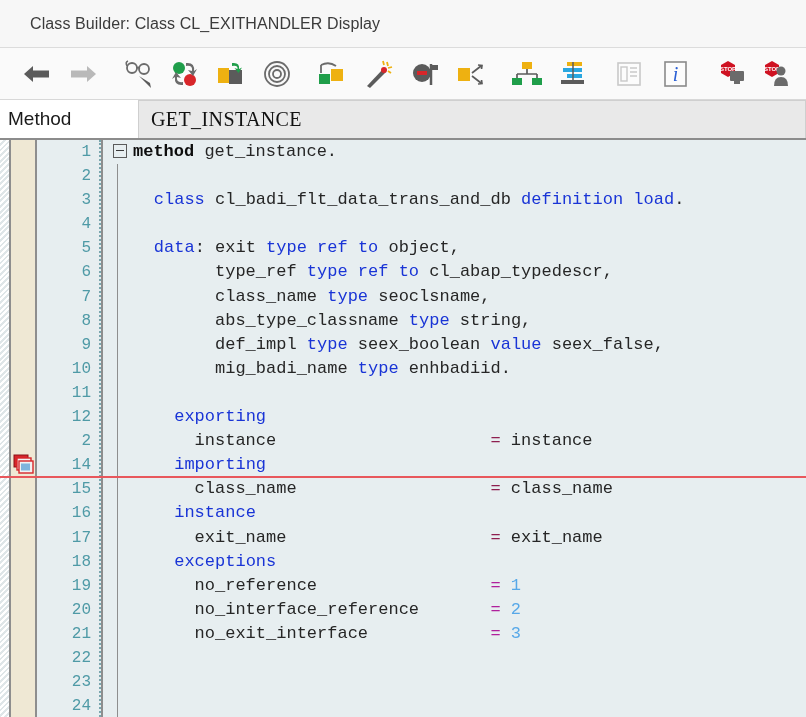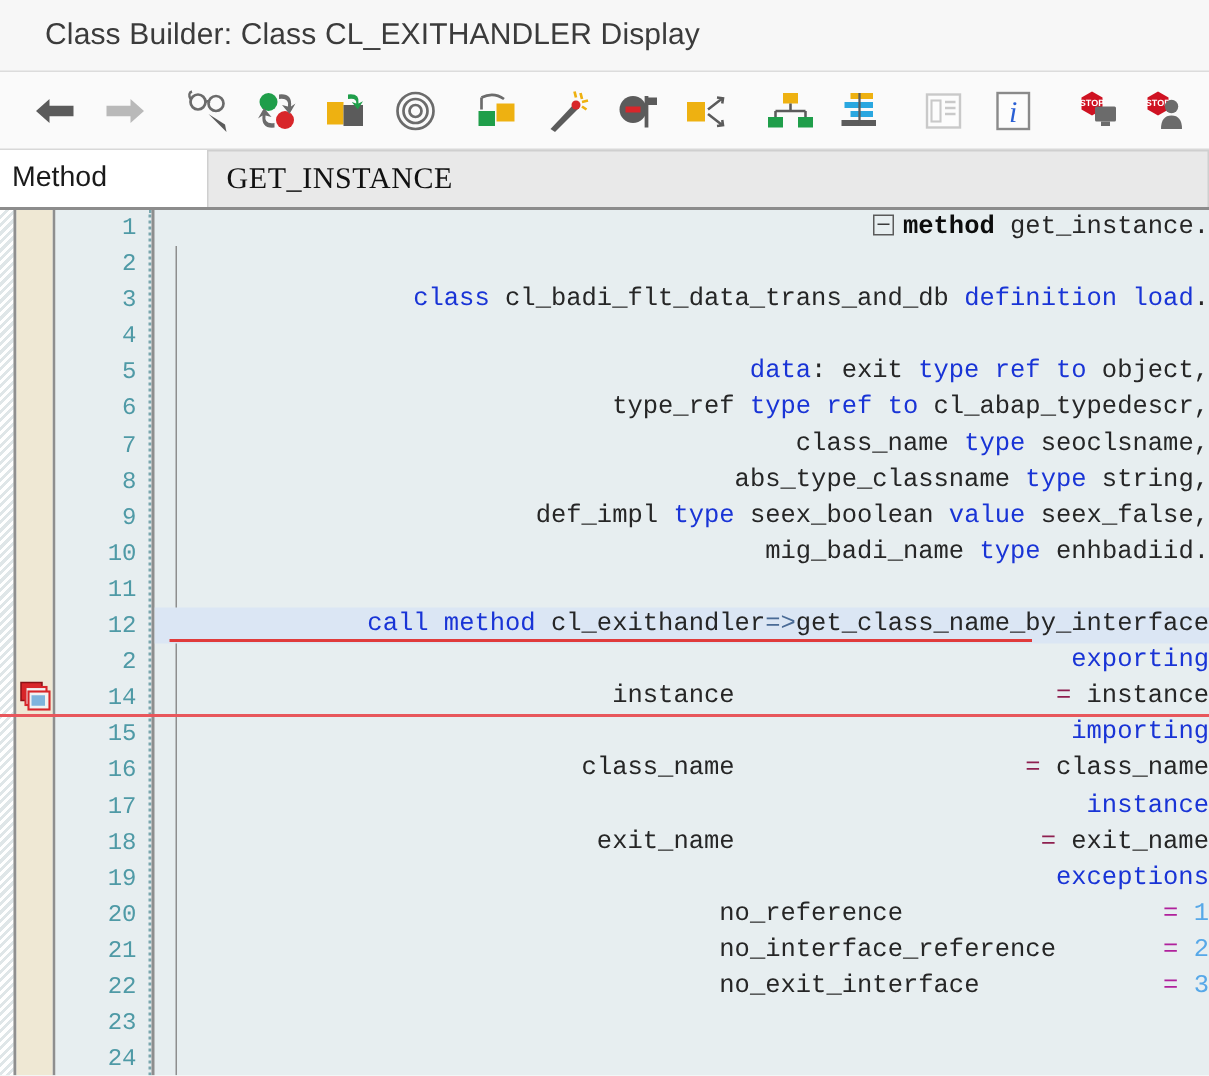--- a/index.html
+++ b/index.html
@@ -19,21 +19,21 @@
   .titlebar {
     height: 48px;
     background: #f7f7f7;
     border-bottom: 1px solid #dcdcdc;
     display: flex;
     align-items: center;
     padding-left: 30px;
     box-sizing: border-box;
   }
   .titlebar-text {
-    font-size: 20px;
+    font-size: 16px;
     color: #3b3b3b;
     font-weight: 400;
     letter-spacing: 0.1px;
     white-space: nowrap;
   }
 
   
   .toolbar {
     height: 52px;
     background: #fafafa;
@@ -148,21 +148,20 @@
   .lines {
     position: absolute;
     top: 0; left: 0; right: 0;
   }
   .ln {
     height: 24.1px;
     line-height: 24.1px;
     font-family: "Liberation Mono", monospace;
     font-size: 17px;
     white-space: pre;
-    text-align: right;
   }
   .linenum-col .ln {
     text-align: right;
     padding-right: 8px;
     color: #4f9aa6;
     font-size: 16px;
     box-sizing: border-box;
   }
   .code-col .ln {
     padding-left: 10px;
@@ -453,21 +452,20 @@
         <div class="ln"></div>
         <div class="ln"><span class="id">    </span><span class="kw">class</span><span class="id"> cl_badi_flt_data_trans_and_db </span><span class="kw">definition</span><span class="id"> </span><span class="kw">load</span><span class="id">.</span></div>
         <div class="ln"></div>
         <div class="ln"><span class="id">    </span><span class="kw">data</span><span class="id">: exit </span><span class="kw">type</span><span class="id"> </span><span class="kw">ref</span><span class="id"> </span><span class="kw">to</span><span class="id"> object,</span></div>
         <div class="ln"><span class="id">          type_ref </span><span class="kw">type</span><span class="id"> </span><span class="kw">ref</span><span class="id"> </span><span class="kw">to</span><span class="id"> cl_abap_typedescr,</span></div>
         <div class="ln"><span class="id">          class_name </span><span class="kw">type</span><span class="id"> seoclsname,</span></div>
         <div class="ln"><span class="id">          abs_type_classname </span><span class="kw">type</span><span class="id"> string,</span></div>
         <div class="ln"><span class="id">          def_impl </span><span class="kw">type</span><span class="id"> seex_boolean </span><span class="kw">value</span><span class="id"> seex_false,</span></div>
         <div class="ln"><span class="id">          mig_badi_name </span><span class="kw">type</span><span class="id"> enhbadiid.</span></div>
         <div class="ln"></div>
-        <div class="ln hl"><span class="id">    </span><span class="kw">call method</span><span class="id"> cl_exithandler</span><span class="arrow">=&gt;</span><span class="id">get_class_name_by_interface</span><div class="err-underline" style="left: 10px; width: 575px; top: 21.1px;"></div></div>
         <div class="ln"><span class="id">      </span><span class="kw">exporting</span></div>
         <div class="ln"><span class="id">        instance                     </span><span class="eqd">=</span><span class="id"> instance</span></div>
         <div class="ln"><span class="id">      </span><span class="kw">importing</span></div>
         <div class="ln"><span class="id">        class_name                   </span><span class="eqd">=</span><span class="id"> class_name</span></div>
         <div class="ln"><span class="id">      </span><span class="kw">instance</span></div>
         <div class="ln"><span class="id">        exit_name                    </span><span class="eqd">=</span><span class="id"> exit_name</span></div>
         <div class="ln"><span class="id">      </span><span class="kw">exceptions</span></div>
         <div class="ln"><span class="id">        no_reference                 </span><span class="eqm">=</span><span class="num"> 1</span></div>
         <div class="ln"><span class="id">        no_interface_reference       </span><span class="eqm">=</span><span class="num"> 2</span></div>
         <div class="ln"><span class="id">        no_exit_interface            </span><span class="eqm">=</span><span class="num"> 3</span></div>

